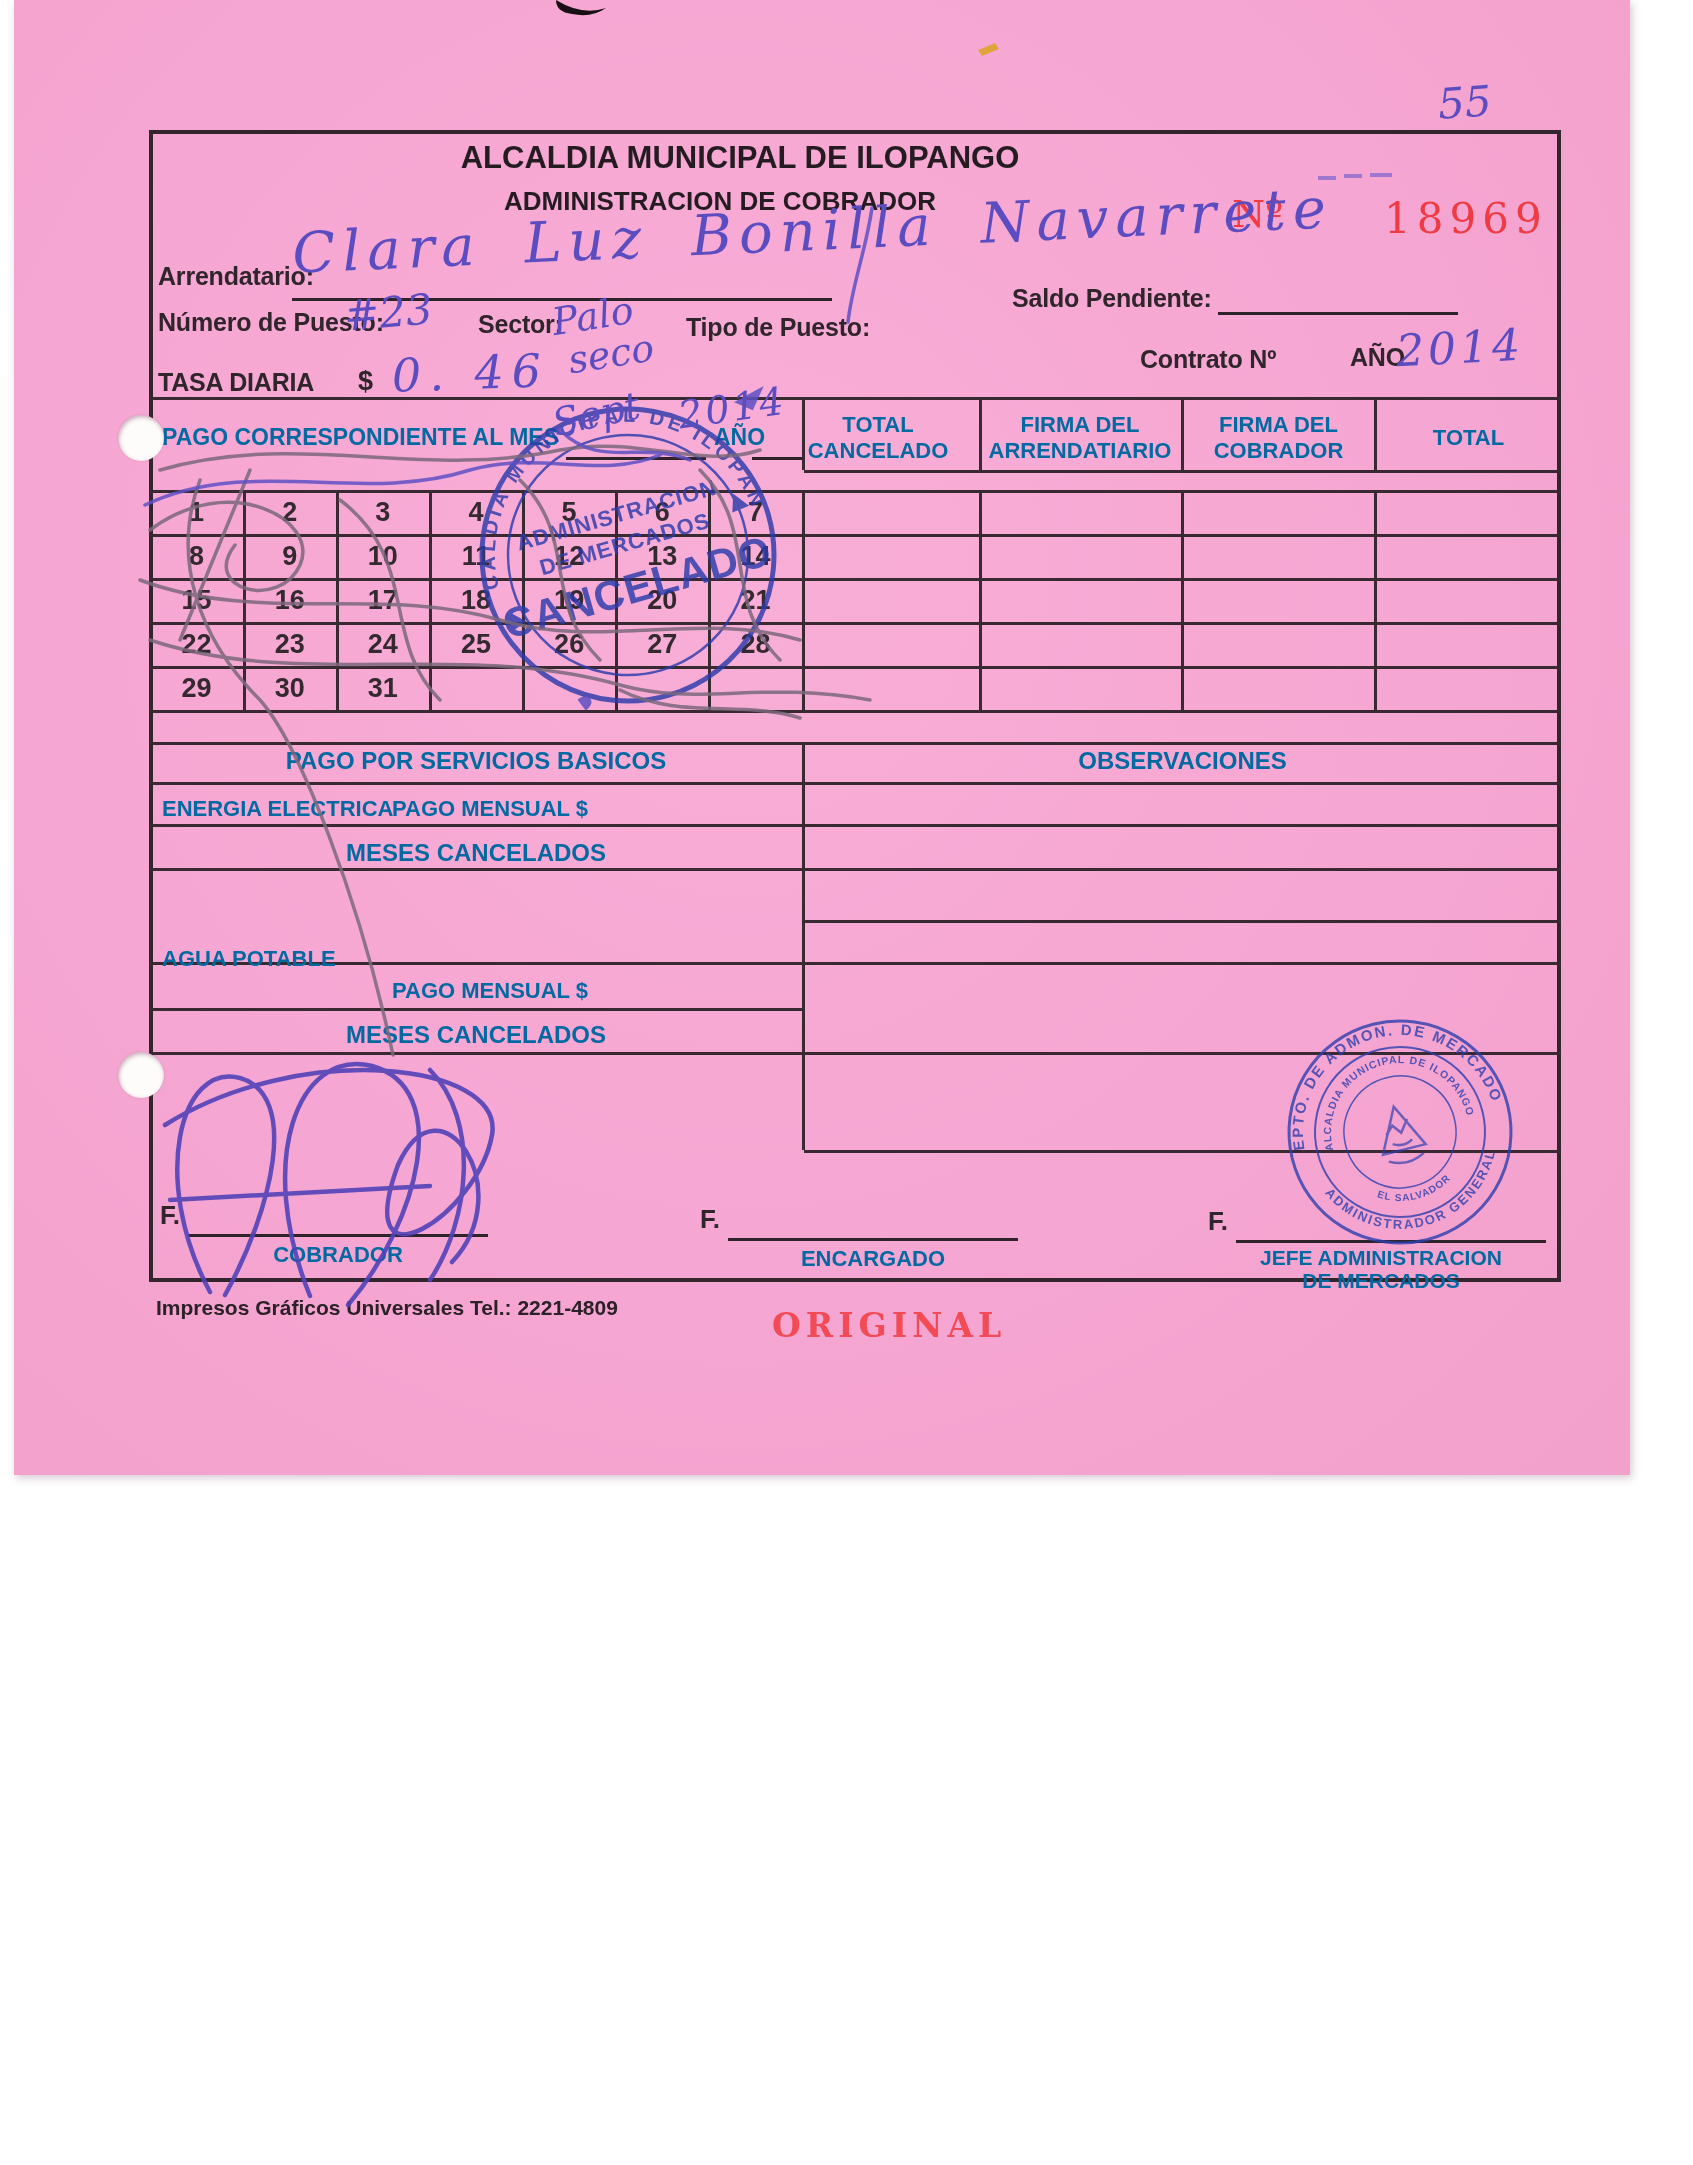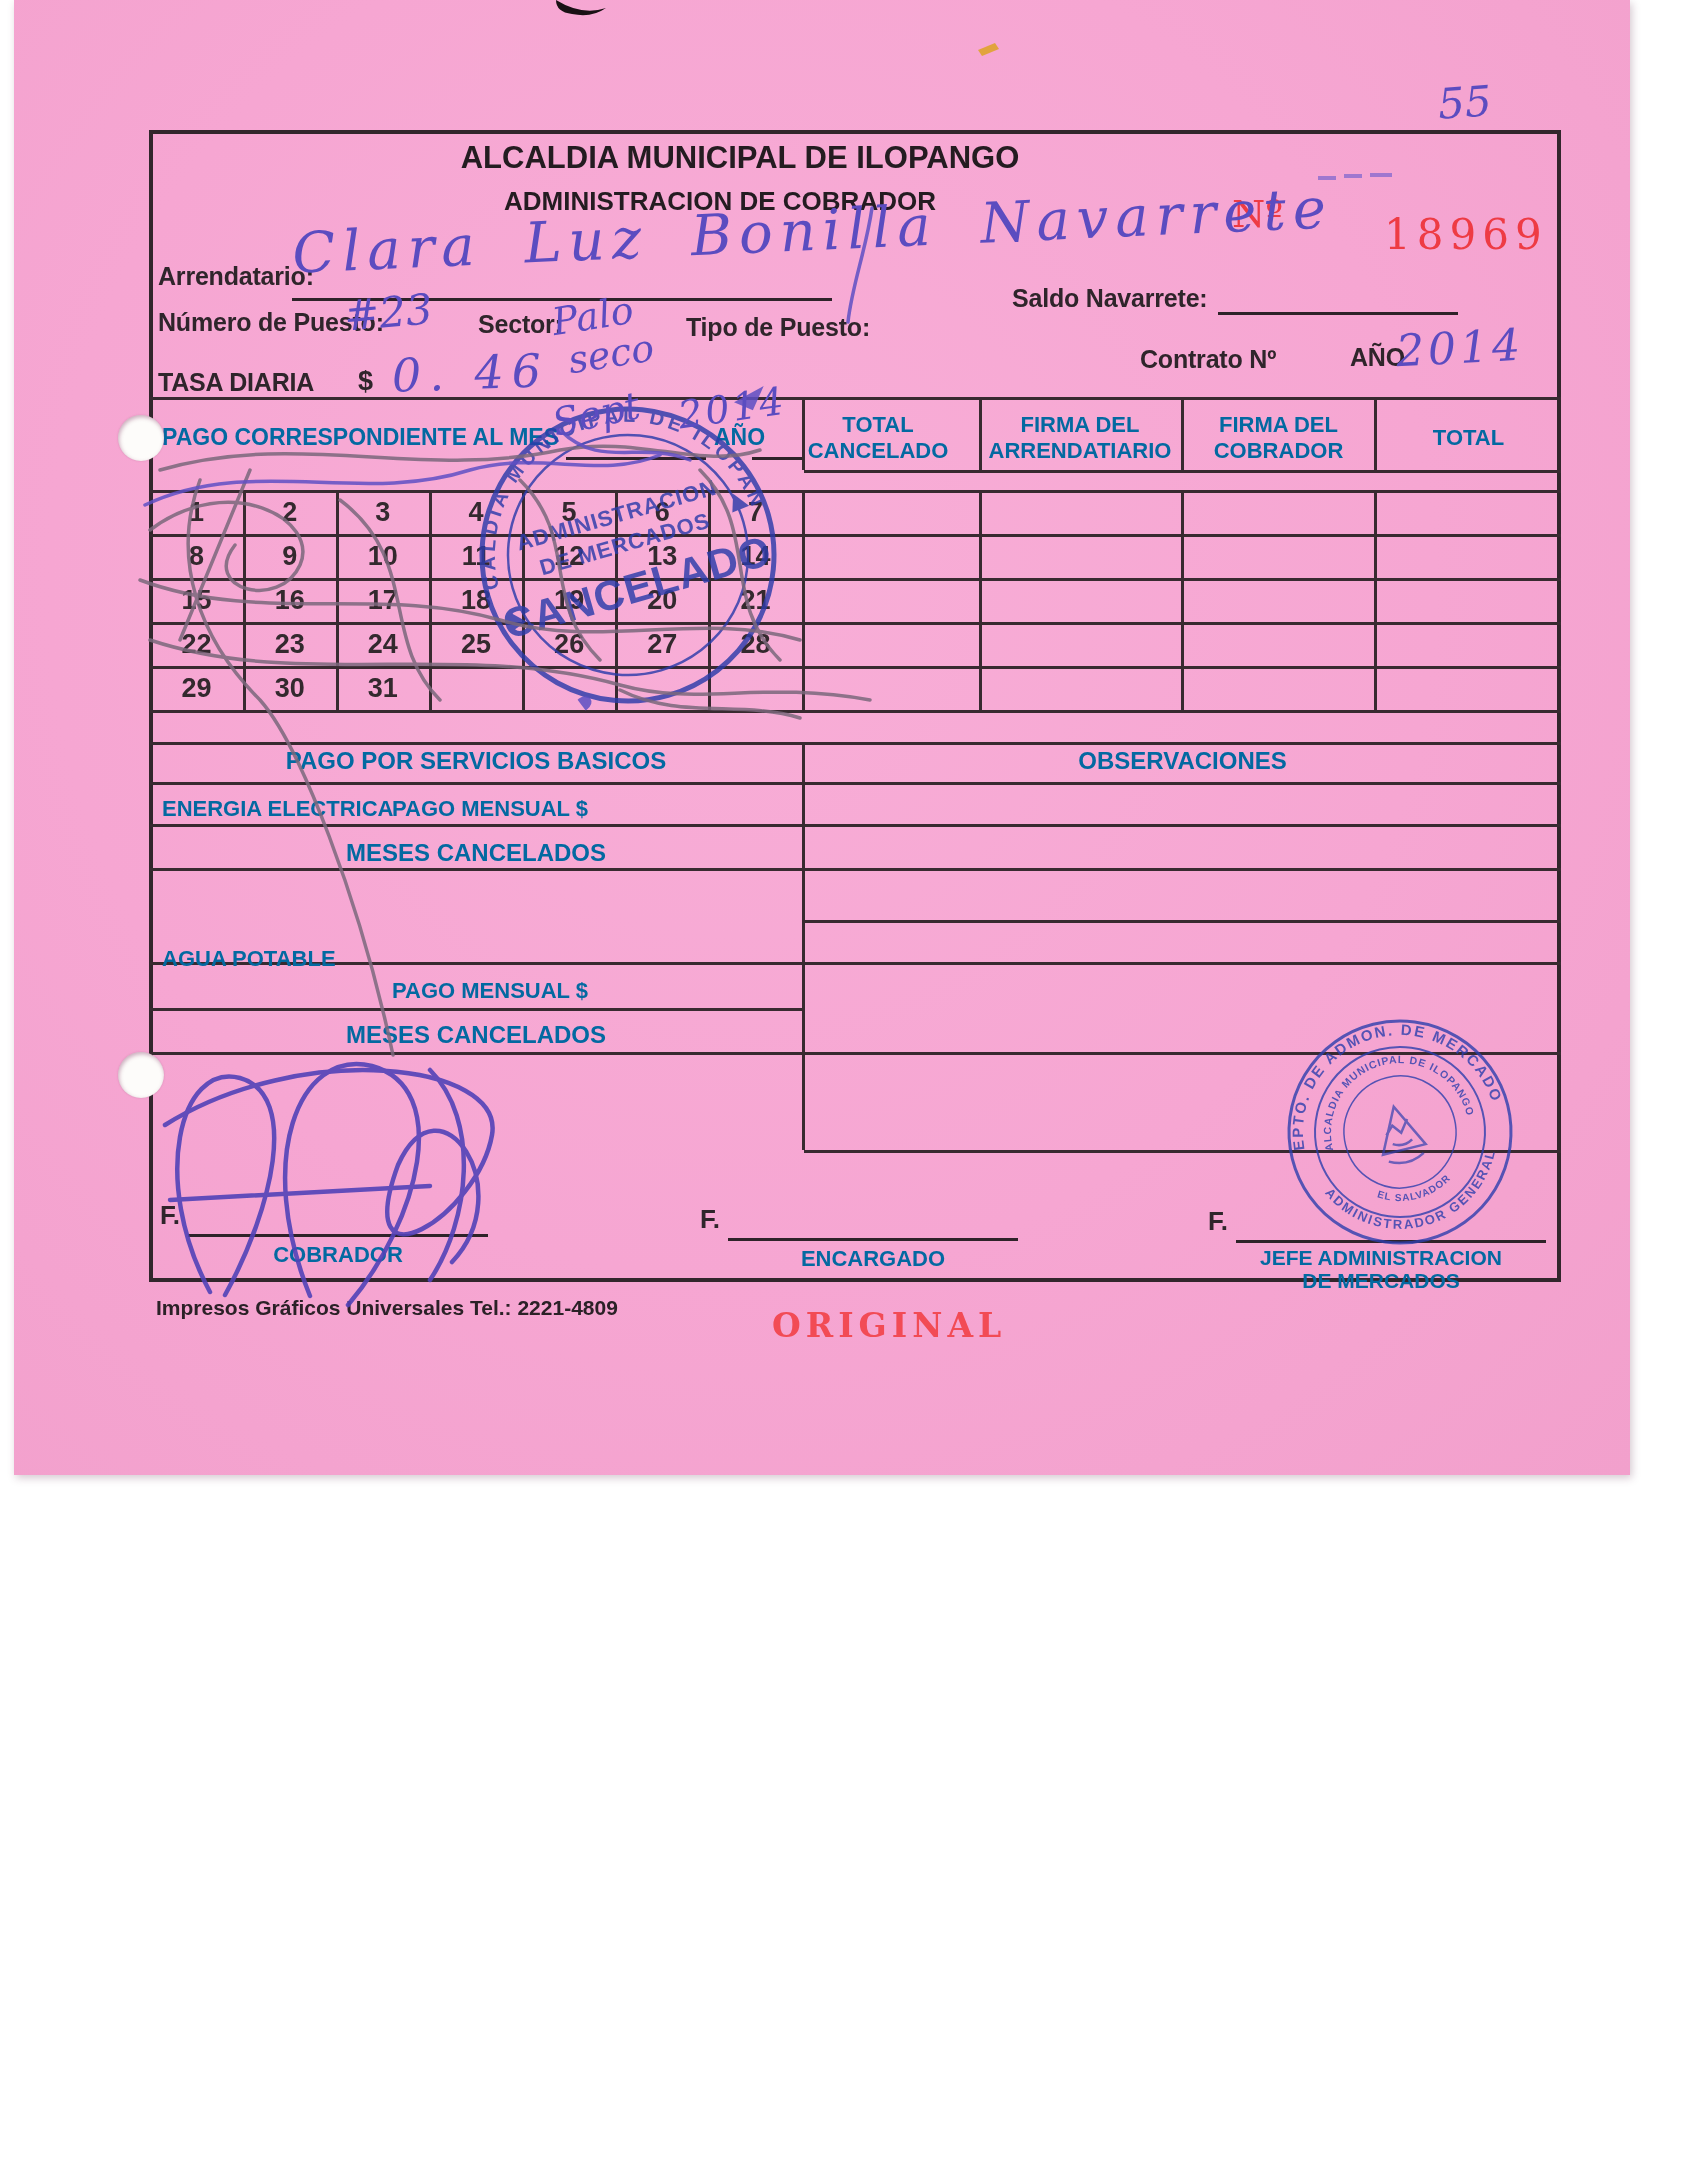--- a/index.html
+++ b/index.html
@@ -46,27 +46,27 @@
 
 <div class="abs formbox"></div>
 
 <div class="title" style="left:190px;top:140px;width:1100px;font-size:31px;letter-spacing:0px;">ALCALDIA MUNICIPAL DE ILOPANGO</div>
 <div class="title" style="left:190px;top:186px;width:1060px;font-size:26px;">ADMINISTRACION DE COBRADOR</div>
 
 <div class="num-stamp red" style="left:1232px;top:192px;font-size:38px;">Nº</div>
 <div class="dash" style="left:1318px;top:176px;width:18px;"></div>
 <div class="dash" style="left:1344px;top:174px;width:18px;"></div>
 <div class="dash" style="left:1370px;top:173px;width:22px;"></div>
-<div class="num-stamp red" style="left:1384px;top:210px;font-size:42px;letter-spacing:6px;">18969</div>
+<div class="num-stamp red" style="left:1384px;top:194px;font-size:42px;letter-spacing:6px;">18969</div>
 
 <div class="lbl" style="left:158px;top:262px;">Arrendatario:</div>
 <div class="uline" style="left:292px;top:298px;width:540px;"></div>
 <div class="hw" style="left:292px;top:198px;font-size:56px;letter-spacing:7px;word-spacing:18px;transform:rotate(-2.5deg);">Clara Luz Bonilla Navarrete</div>
 
-<div class="lbl" style="left:1012px;top:284px;">Saldo Navarrete:</div>
+<div class="lbl" style="left:1012px;top:284px;">Saldo Pendiente:</div>
 <div class="uline" style="left:1218px;top:312px;width:240px;"></div>
 
 <div class="lbl" style="left:158px;top:308px;">Número de Puesto:</div>
 <div class="hw" style="left:344px;top:288px;font-size:42px;transform:rotate(-5deg);">#23</div>
 
 <div class="lbl" style="left:478px;top:310px;">Sector:</div>
 <div class="hw" style="left:552px;top:294px;font-size:38px;transform:rotate(-9deg);">Palo</div>
 <div class="hw" style="left:568px;top:332px;font-size:38px;transform:rotate(-9deg);">seco</div>
 
 <div class="lbl" style="left:686px;top:313px;">Tipo de Puesto:</div>

